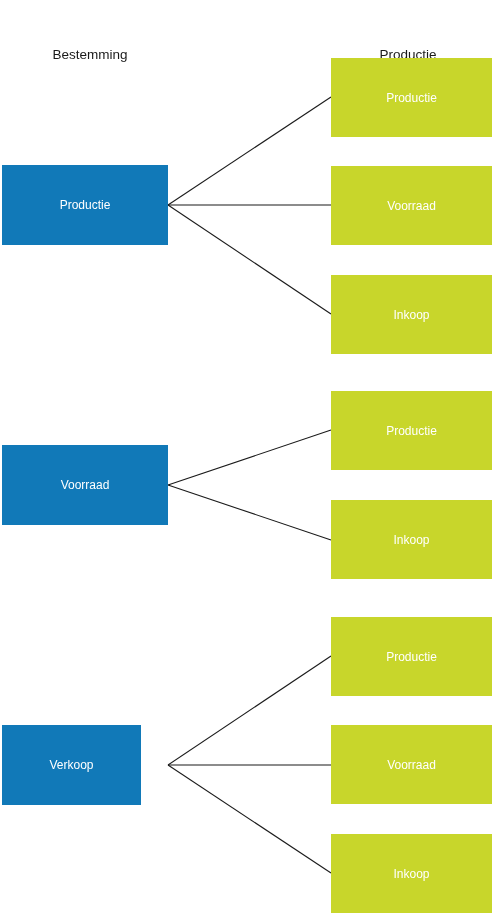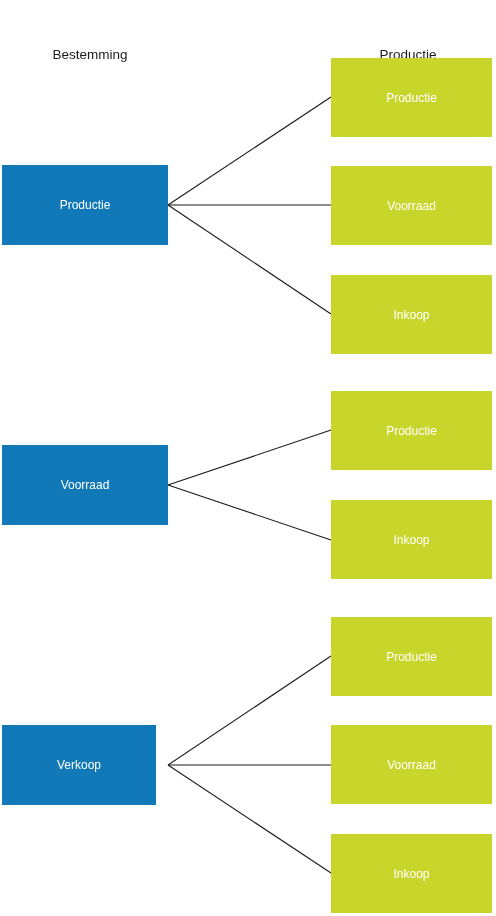--- a/index.html
+++ b/index.html
@@ -111,21 +111,21 @@
       </div>
       <div class="node node-source" style="left: 2px; top: 445px; width: 166px; height: 80px; background: rgb(17, 121, 184);">
         <span>Voorraad</span>
       </div>
       <div class="node node-target" style="left: 331px; top: 391px; width: 161px; height: 79px; background: rgb(200, 214, 43);">
         <span>Productie</span>
       </div>
       <div class="node node-target" style="left: 331px; top: 500px; width: 161px; height: 79px; background: rgb(200, 214, 43);">
         <span>Inkoop</span>
       </div>
-      <div class="node node-source" style="left: 2px; top: 725px; width: 154px; height: 80px; background: rgb(17, 121, 184);">
+      <div class="node node-source" style="left: 2px; top: 725px; width: 139px; height: 80px; background: rgb(17, 121, 184);">
         <span>Verkoop</span>
       </div>
       <div class="node node-target" style="left: 331px; top: 617px; width: 161px; height: 79px; background: rgb(200, 214, 43);">
         <span>Productie</span>
       </div>
       <div class="node node-target" style="left: 331px; top: 725px; width: 161px; height: 79px; background: rgb(200, 214, 43);">
         <span>Voorraad</span>
       </div>
       <div class="node node-target" style="left: 331px; top: 834px; width: 161px; height: 79px; background: rgb(200, 214, 43);">
         <span>Inkoop</span>

